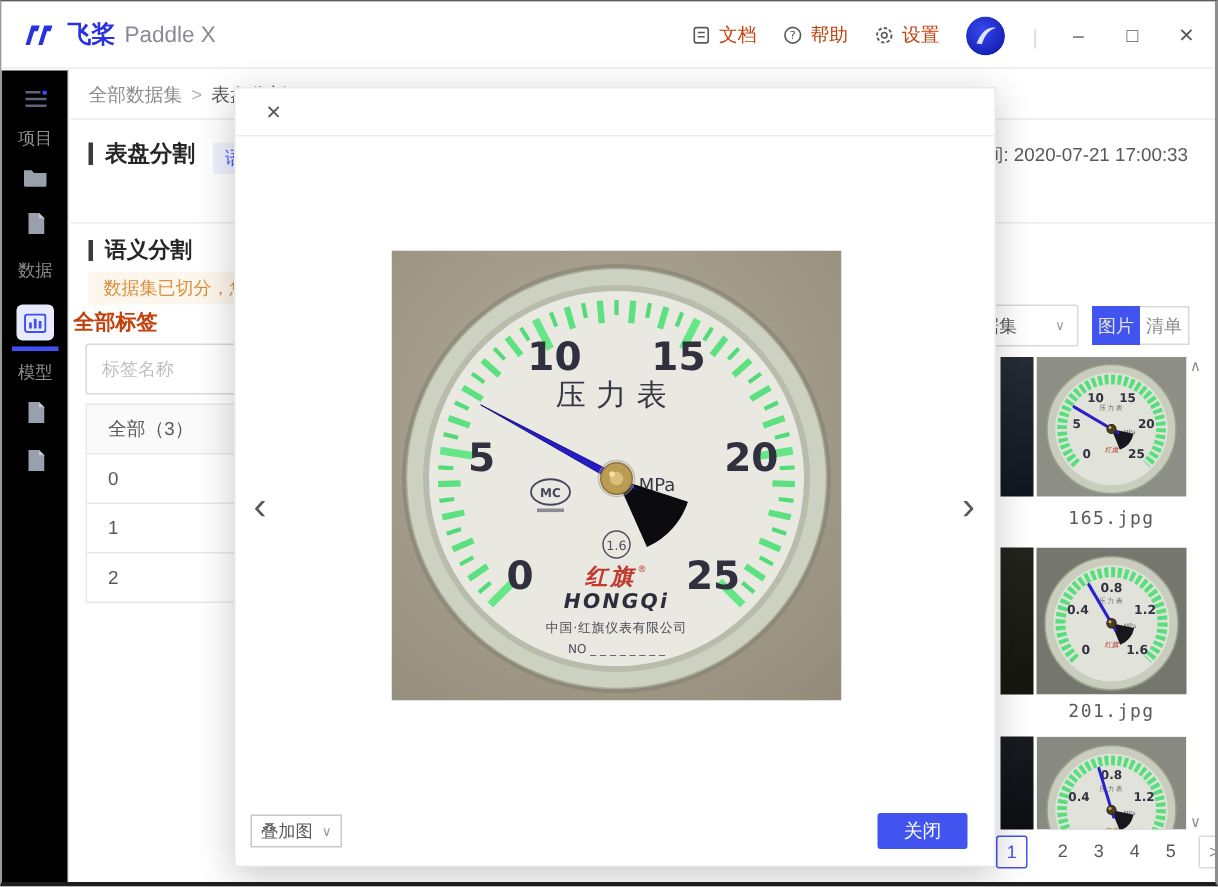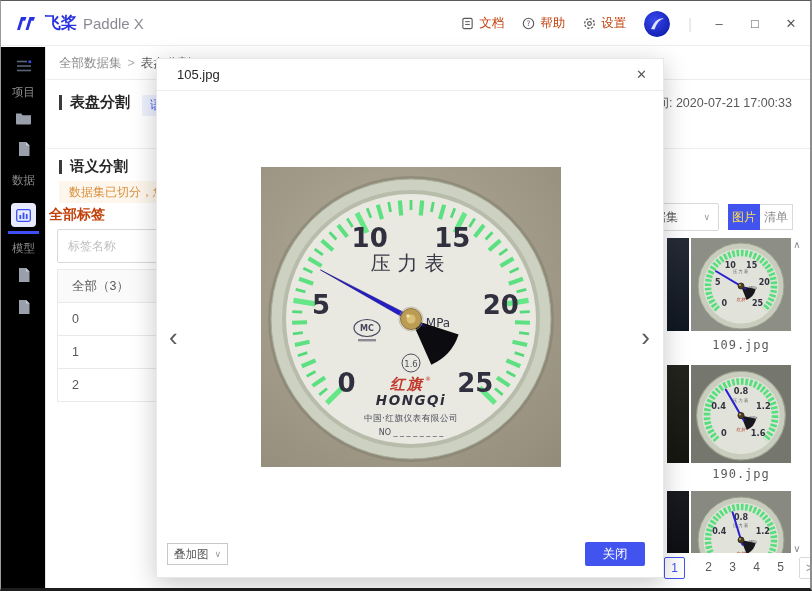--- a/index.html
+++ b/index.html
@@ -38,21 +38,21 @@
   .search-box{position:absolute;width:312px;height:34px;border:1px solid #d9d9d9;border-radius:2px;background:#fff;padding:0 10px;font-size:12px;color:#262626;}
   .search-box::placeholder{color:#c0c0c0;}
   .ltable{position:absolute;width:312px;border:1px solid #e9e9e9;border-bottom:none;background:#fff;}
   .ltable .row{height:33px;line-height:33px;padding-left:14px;font-size:12.5px;color:#595959;border-bottom:1px solid #e9e9e9;cursor:pointer;}
   .ltable .row.head{background:#fafafa;color:#595959;}
   
   .created{position:absolute;right:18px;top:94px;font-size:12.5px;color:#595959;white-space:nowrap;}
   .ds-select{position:absolute;left:608px;top:202px;width:110px;height:28px;border:1px solid #d9d9d9;border-radius:2px;background:#fff;display:flex;align-items:center;justify-content:space-between;padding:0 8px;font-size:12px;color:#595959;cursor:pointer;}
   .chev{font-size:9px;color:#999;}
   .vtoggle{position:absolute;left:727px;top:203px;display:flex;height:26px;cursor:pointer;}
-  .vt-img{width:32px;background:#4254f0;color:#fde047;font-size:12px;display:flex;align-items:center;justify-content:center;}
+  .vt-img{width:32px;background:#4254f0;color:#e5e5e5;font-size:12px;display:flex;align-items:center;justify-content:center;}
   .vt-list{width:33px;background:#fff;color:#8c8c8c;font-size:12px;border:1px solid #d9d9d9;border-left:none;display:flex;align-items:center;justify-content:center;}
   .thumb{position:absolute;left:690px;width:100px;cursor:pointer;}
   .thumb svg{display:block;}
   .thumb-label{position:absolute;left:690px;width:100px;text-align:center;font-size:12px;color:#595959;font-family:"DejaVu Sans Mono","Liberation Mono",monospace;letter-spacing:1px;}
   .sliver{position:absolute;left:666px;width:22px;cursor:pointer;}
   .scroll-ic{position:absolute;left:789px;width:14px;text-align:center;font-size:10px;color:#8c8c8c;cursor:pointer;}
   .pag{position:absolute;top:556px;height:22px;display:flex;align-items:center;}
   .pg{width:21px;height:22px;line-height:20px;text-align:center;font-size:12px;color:#595959;cursor:pointer;}
   .pg.active{border:1px solid #4254f0;color:#4254f0;border-radius:2px;background:#fff;}
   .pg.next{border:1px solid #d9d9d9;border-radius:2px;color:#8c8c8c;}
@@ -225,21 +225,21 @@
         <text x="66.61700935788387" y="68.61700935788386" text-anchor="middle" font-size="8" font-weight="bold" fill="#323240">25</text>
         <text x="50" y="36" text-anchor="middle" font-size="4.5" letter-spacing="1" fill="#4a4a5a" opacity="0.85">压力表</text>
         <text x="62" y="52" text-anchor="middle" font-size="4" fill="#4a4a5a" opacity="0.8">MPa</text>
         <text x="50" y="64" text-anchor="middle" font-size="4.5" font-style="italic" fill="#b5392c">红旗</text>
         <path d="M 50 49 L 64.7 52.1 A 15 15 0 0 1 55.6 62.9 Z" fill="#17171d"></path>
         <line x1="54.30371013501971" y1="51.54520707875186" x2="25.03848121688564" y2="34.23779894323923" stroke="#2a20cf" stroke-width="2" stroke-linecap="round"></line>
         <circle cx="50" cy="49" r="3" fill="#4a3f23" stroke="#2e2715" stroke-width="0.8"></circle>
         <circle cx="49" cy="48" r="1" fill="#c9b070"></circle>
       </svg>
   </div>
-  <div class="thumb-label" style="top:337px;">109.jpg</div>
+  <div class="thumb-label" style="top:337px;">165.jpg</div>
 
   <div class="thumb" style="top:364px;height:98px;">
     <svg id="thumb-gauge-1" width="100" height="98" viewBox="0 0 100 95" preserveAspectRatio="xMidYMid slice">
         <rect x="0" y="0" width="100" height="95" fill="#75766e"></rect>
         <circle cx="50" cy="49" r="43" fill="#c9cdbd" stroke="#99a08d" stroke-width="1"></circle>
         <circle cx="50" cy="49" r="37.5" fill="#e1e2d9"></circle>
         <path d="M 26.7 72.3 A 33 33 0 1 1 73.3 72.3" fill="none" stroke="#58df7d" stroke-width="6.5" stroke-dasharray="2.6 1.7"></path>
         <text x="33.38299064211613" y="68.61700935788386" text-anchor="middle" font-size="8" font-weight="bold" fill="#323240">0</text>
         <text x="28.288830985984763" y="43.006939339420384" text-anchor="middle" font-size="8" font-weight="bold" fill="#323240">0.4</text>
         <text x="50" y="28.5" text-anchor="middle" font-size="8" font-weight="bold" fill="#323240">0.8</text>
@@ -247,21 +247,21 @@
         <text x="66.61700935788387" y="68.61700935788386" text-anchor="middle" font-size="8" font-weight="bold" fill="#323240">1.6</text>
         <text x="50" y="36" text-anchor="middle" font-size="4.5" letter-spacing="1" fill="#4a4a5a" opacity="0.85">压力表</text>
         <text x="62" y="52" text-anchor="middle" font-size="4" fill="#4a4a5a" opacity="0.8">MPa</text>
         <text x="50" y="64" text-anchor="middle" font-size="4.5" font-style="italic" fill="#b5392c">红旗</text>
         <path d="M 50 49 L 64.7 52.1 A 15 15 0 0 1 55.6 62.9 Z" fill="#17171d"></path>
         <line x1="52.52828686688992" y1="53.31367192988896" x2="35.335936172038444" y2="23.98070280664404" stroke="#2a20cf" stroke-width="2" stroke-linecap="round"></line>
         <circle cx="50" cy="49" r="3" fill="#4a3f23" stroke="#2e2715" stroke-width="0.8"></circle>
         <circle cx="49" cy="48" r="1" fill="#c9b070"></circle>
       </svg>
   </div>
-  <div class="thumb-label" style="top:466px;">190.jpg</div>
+  <div class="thumb-label" style="top:466px;">201.jpg</div>
 
   <div class="thumb" style="top:490px;height:62px;overflow:hidden;">
     <svg id="thumb-gauge-2" width="100" height="62" viewBox="0 0 100 95" preserveAspectRatio="xMidYMin slice">
         <rect x="0" y="0" width="100" height="95" fill="#888981"></rect>
         <circle cx="50" cy="49" r="43" fill="#c9cdbd" stroke="#99a08d" stroke-width="1"></circle>
         <circle cx="50" cy="49" r="37.5" fill="#e1e2d9"></circle>
         <path d="M 26.7 72.3 A 33 33 0 1 1 73.3 72.3" fill="none" stroke="#58df7d" stroke-width="6.5" stroke-dasharray="2.6 1.7"></path>
         <text x="28.288830985984763" y="43.006939339420384" text-anchor="middle" font-size="8" font-weight="bold" fill="#323240">0.4</text>
         <text x="50" y="28.5" text-anchor="middle" font-size="8" font-weight="bold" fill="#323240">0.8</text>
         <text x="71.71116901401524" y="43.00693933942038" text-anchor="middle" font-size="8" font-weight="bold" fill="#323240">1.2</text>
@@ -282,21 +282,20 @@
     <span class="pg active">1</span>
     <span class="pg" style="margin-left:13px;">2</span>
     <span class="pg" style="margin-left:3px;">3</span>
     <span class="pg" style="margin-left:3px;">4</span>
     <span class="pg" style="margin-left:3px;">5</span>
     <span class="pg next" style="margin-left:8px;">&gt;</span>
   </div>
 
   <div class="modal">
     <div class="modal-header">
-      <span class="modal-title">105.jpg</span>
       <span class="modal-close">✕</span>
     </div>
     <span class="nav-arrow" style="left:12px;top:265px;">‹</span>
     <span class="nav-arrow" style="right:13px;top:265px;">›</span>
     <div class="preview">
       <svg id="main-gauge" width="300" height="300" viewBox="0 0 300 300">
           <defs>
             <radialGradient id="gph" cx="45%" cy="40%" r="80%">
               <stop offset="0%" stop-color="#b6ae9c"></stop>
               <stop offset="100%" stop-color="#948c7b"></stop>

